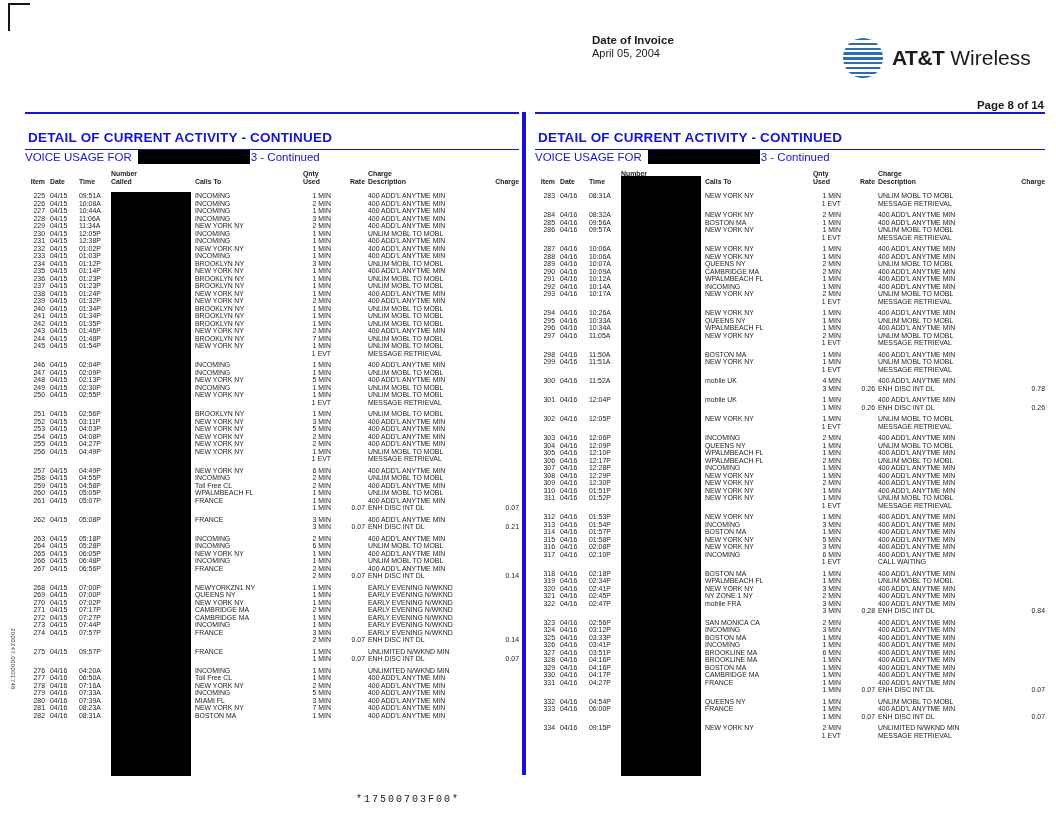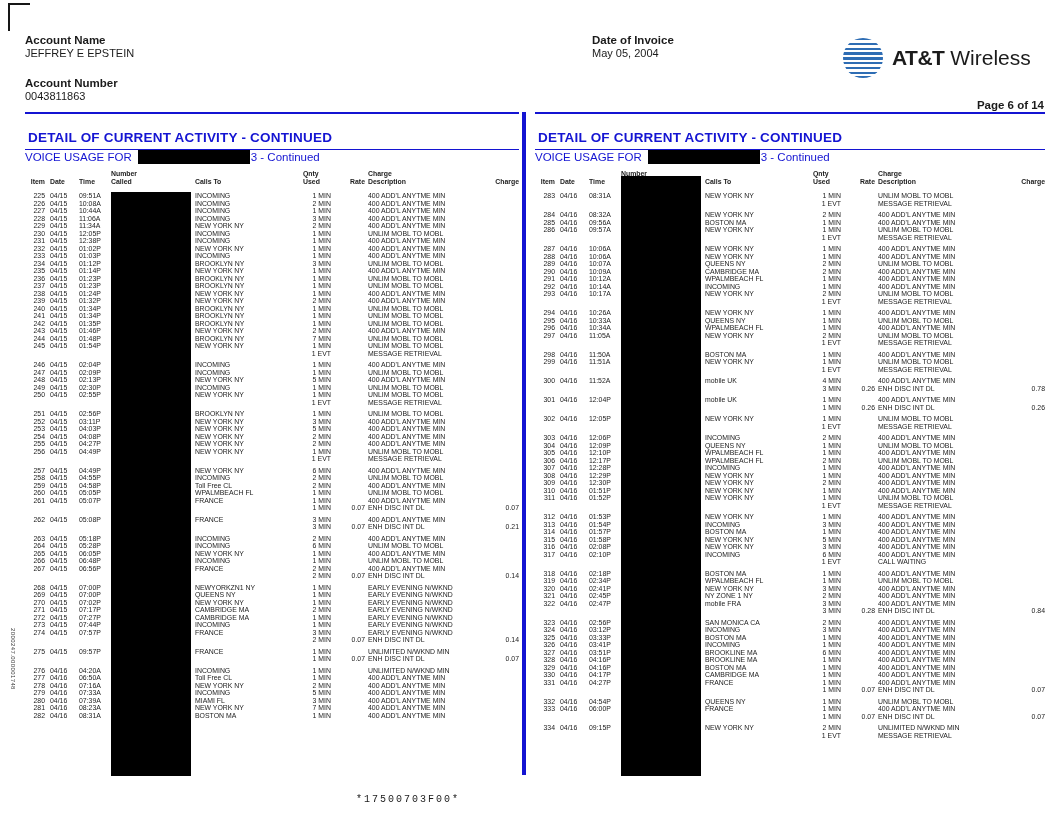--- a/index.html
+++ b/index.html
@@ -53,39 +53,32 @@
   .foot-code{position:absolute;left:356px;top:794px;
     font-family:"Liberation Mono","DejaVu Sans Mono",monospace;font-size:10px;letter-spacing:2px;}
 </style>
 </head>
 <body>
 
 <div class="page">
 
   <div class="corner-mark"></div>
 
-  <div class="acct-block">
-    <div class="hdr-label">Account Name</div>
-    <div class="hdr-value">JEFFREY E EPSTEIN</div>
-    <div class="hdr-gap"></div>
-    <div class="hdr-label">Account Number</div>
-    <div class="hdr-value">0043811863</div>
-  </div>
 
   <div class="inv-block">
     <div class="hdr-label">Date of Invoice</div>
-    <div class="hdr-value">May 05, 2004</div>
+    <div class="hdr-value">April 05, 2004</div>
   </div>
 
   <div class="logo">
     <div class="globe"></div>
     <div class="brand"><b>AT&amp;T</b> <span>Wireless</span></div>
   </div>
 
-  <div class="page-num">Page  6 of 14</div>
+  <div class="page-num">Page  8 of 14</div>
 
   <div class="vdivider"></div>
 
   <div class="cols">
 
     <div class="column">
       <div class="section-bar">DETAIL OF CURRENT ACTIVITY - CONTINUED</div>
       <div class="usage-line">
         <span>VOICE USAGE FOR</span><span class="redact-inline"></span><span class="usage-suffix">3 - Continued</span>
       </div>

